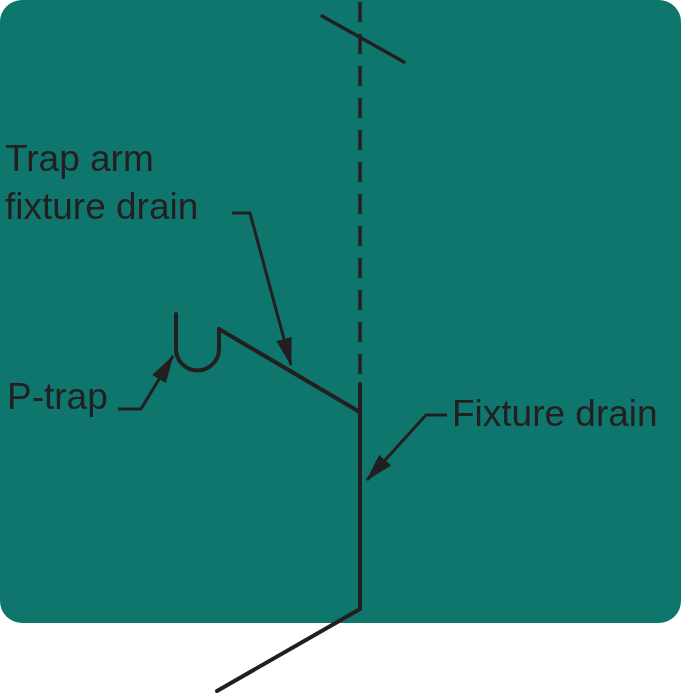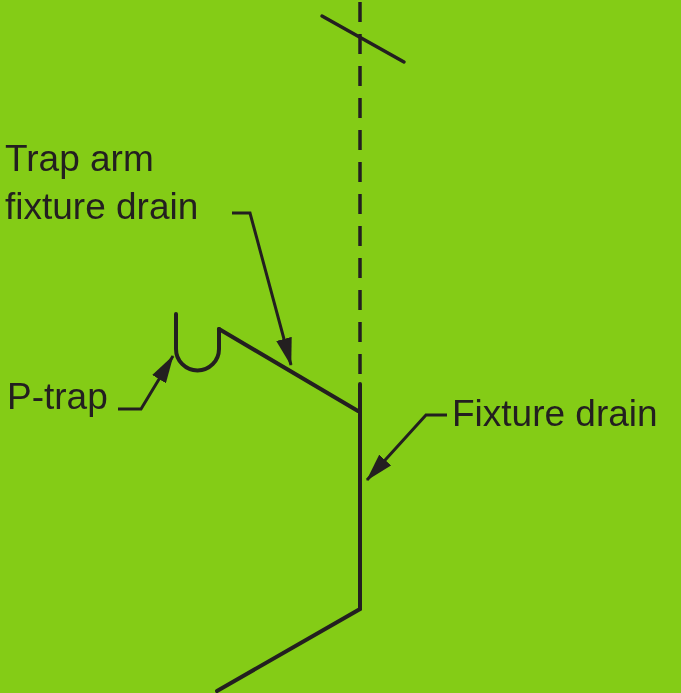--- a/index.html
+++ b/index.html
@@ -6,22 +6,23 @@
     margin: 0;
     padding: 0;
     width: 681px;
     height: 693px;
     background: #ffffff;
     overflow: hidden;
   }
   .canvas {
     position: relative;
     width: 681px;
-    height: 693px;
-    background: #84cc16;
+    height: 623px;
+    background: #0f766e;
+    border-radius: 22px;
   }
   svg { display: block; }
   .pipe {
     fill: none;
     stroke-width: 4;
     stroke-linecap: round;
     stroke-linejoin: miter;
   }
   .centerline {
     fill: none;

